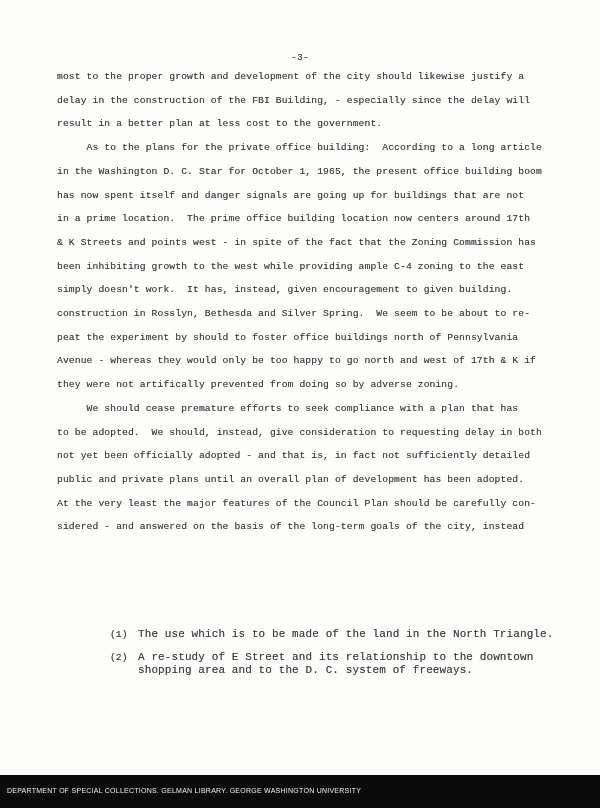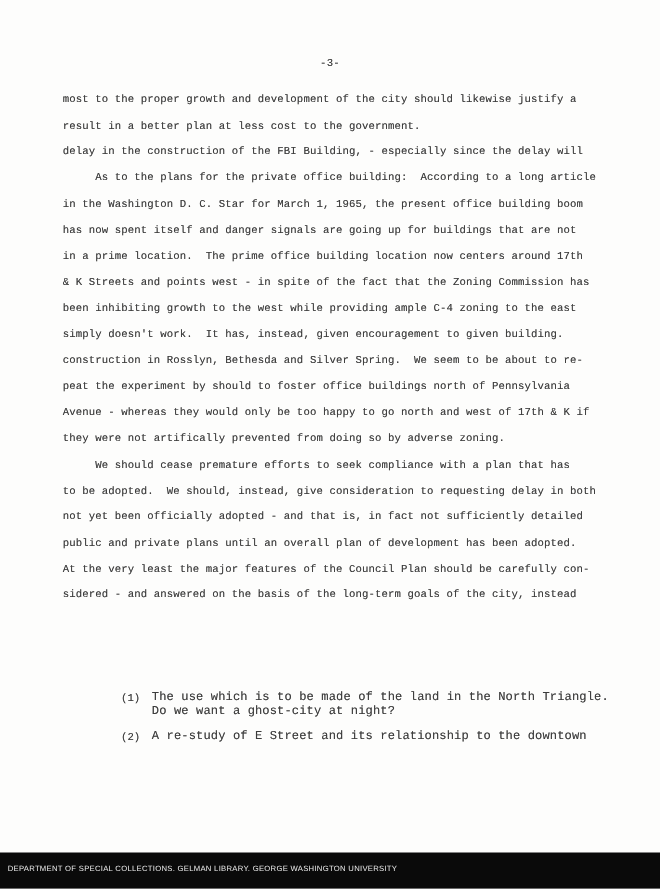--- a/index.html
+++ b/index.html
@@ -31,21 +31,21 @@
     left: 0;
     right: 0;
     text-align: center;
     font-size: 9.7px;
     letter-spacing: 0.2px;
     text-shadow: 0 0 0.5px rgba(70,70,70,0.55);
   }
   .doc-body {
     position: absolute;
     left: 57px;
-    top: 79px;
+    top: 65px;
     width: 495px;
   }
   .doc-body .line {
     white-space: pre;
     font-size: 9.7px;
     line-height: 23.7px;
     letter-spacing: 0.1px;
     text-shadow: 0 0 0.5px rgba(70,70,70,0.55);
   }
   .numbered-list {
@@ -94,24 +94,24 @@
 </style>
 </head>
 <body>
 
 <div class="page">
 
   <div class="page-number">-3-</div>
 
   <div class="doc-body">
       <div class="line">most to the proper growth and development of the city should likewise justify a</div>
+      <div class="line">delay in the construction of the FBI Building, - especially since the delay will</div>
       <div class="line">result in a better plan at less cost to the government.</div>
-      <div class="line">delay in the construction of the FBI Building, - especially since the delay will</div>
       <div class="line">     As to the plans for the private office building:  According to a long article</div>
-      <div class="line">in the Washington D. C. Star for March 1, 1965, the present office building boom</div>
+      <div class="line">in the Washington D. C. Star for October 1, 1965, the present office building boom</div>
       <div class="line">has now spent itself and danger signals are going up for buildings that are not</div>
       <div class="line">in a prime location.  The prime office building location now centers around 17th</div>
       <div class="line">&amp; K Streets and points west - in spite of the fact that the Zoning Commission has</div>
       <div class="line">been inhibiting growth to the west while providing ample C-4 zoning to the east</div>
       <div class="line">simply doesn't work.  It has, instead, given encouragement to given building.</div>
       <div class="line">construction in Rosslyn, Bethesda and Silver Spring.  We seem to be about to re-</div>
       <div class="line">peat the experiment by should to foster office buildings north of Pennsylvania</div>
       <div class="line">Avenue - whereas they would only be too happy to go north and west of 17th &amp; K if</div>
       <div class="line">they were not artifically prevented from doing so by adverse zoning.</div>
       <div class="line">     We should cease premature efforts to seek compliance with a plan that has</div>
@@ -120,27 +120,27 @@
       <div class="line">public and private plans until an overall plan of development has been adopted.</div>
       <div class="line">At the very least the major features of the Council Plan should be carefully con-</div>
       <div class="line">sidered - and answered on the basis of the long-term goals of the city, instead</div>
     </div>
 
   <div class="numbered-list">
       <div class="list-item">
         <span class="num">(1)</span>
         <span class="item-lines">
           <div class="iline">The use which is to be made of the land in the North Triangle.</div>
-          <div class="iline">Do we want a ghost-city at night?</div>
         </span>
       </div>
       <div class="list-item">
         <span class="num">(2)</span>
         <span class="item-lines">
           <div class="iline">A re-study of E Street and its relationship to the downtown</div>
+          <div class="iline">shopping area and to the D. C. system of freeways.</div>
         </span>
       </div>
     </div>
 
   <div class="footer-bar">
     <div class="footer-label">DEPARTMENT OF SPECIAL COLLECTIONS. GELMAN LIBRARY. GEORGE WASHINGTON UNIVERSITY</div>
   </div>
 
 </div>
 

